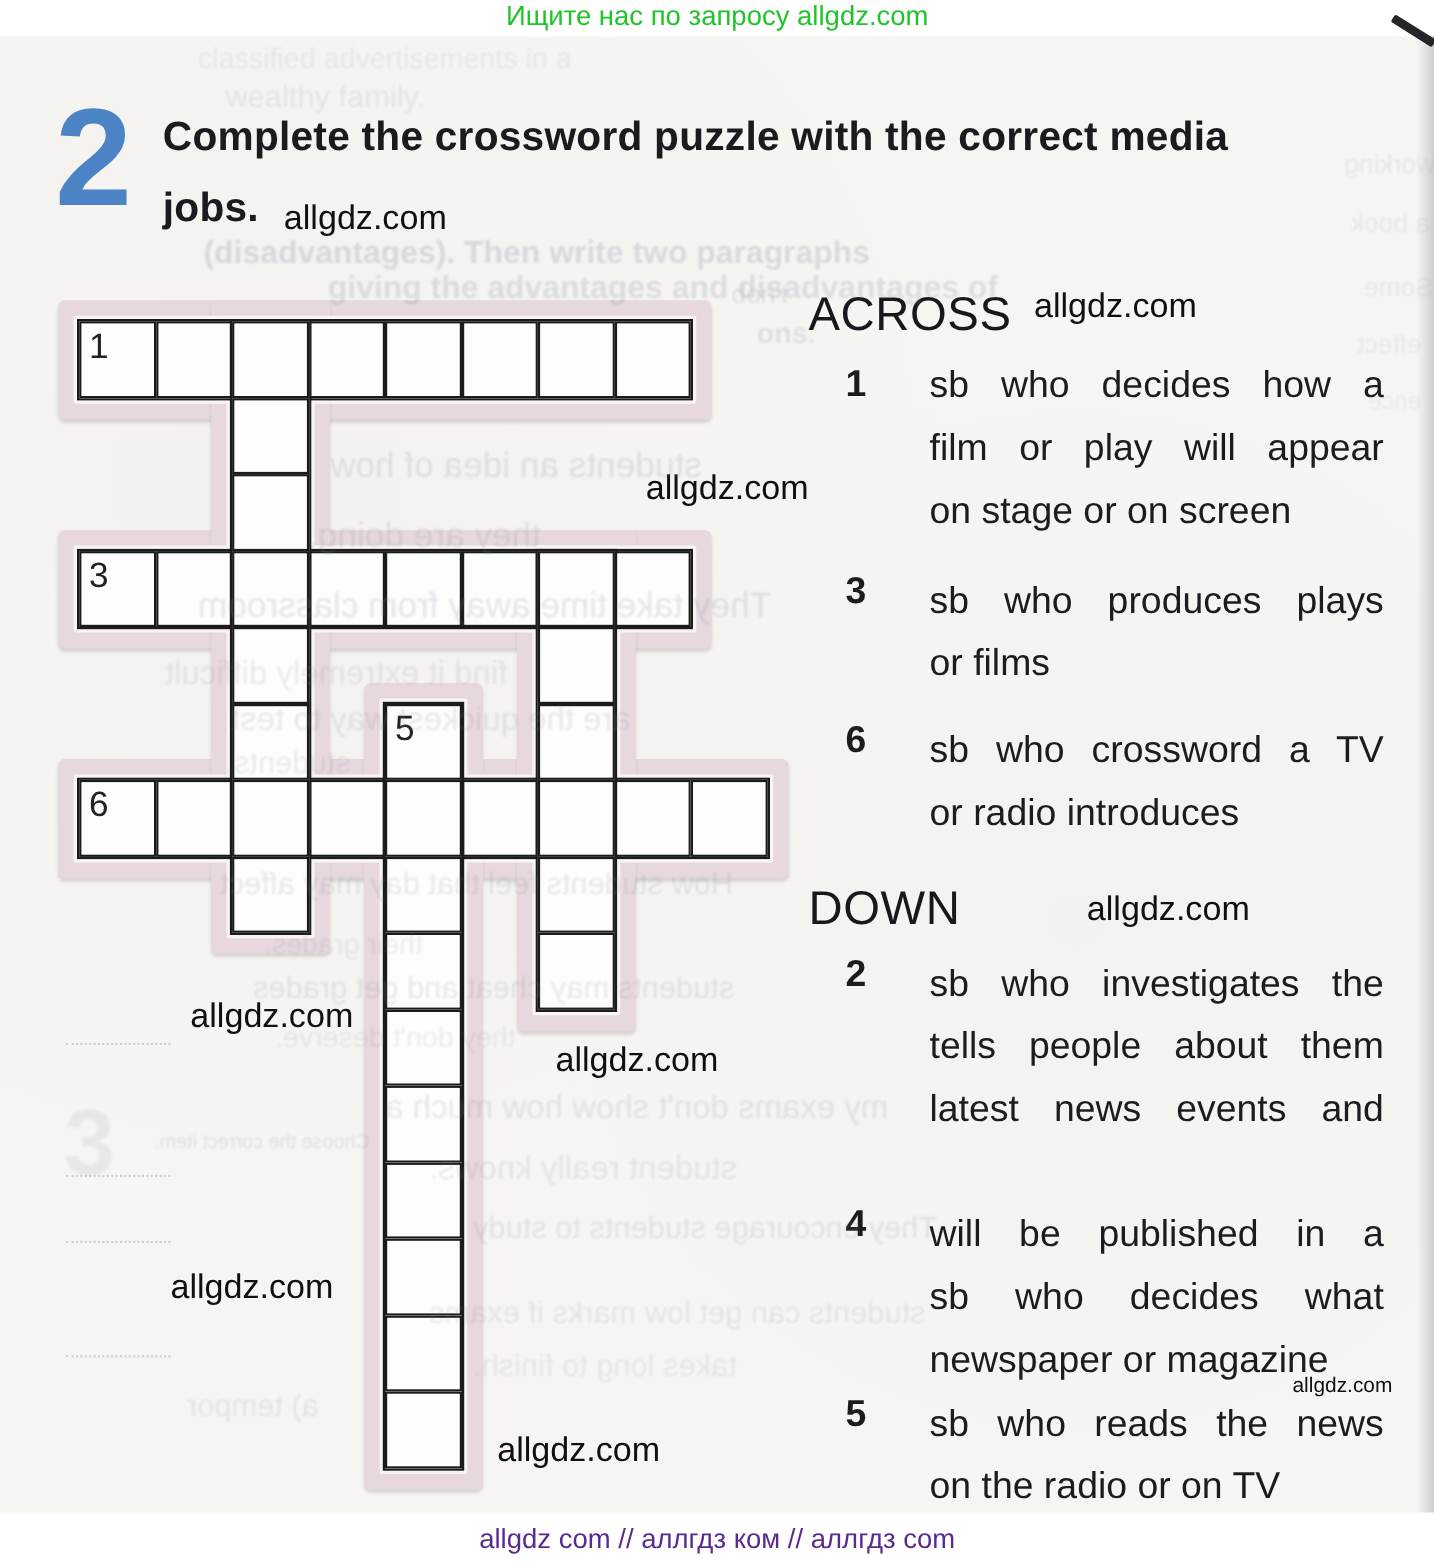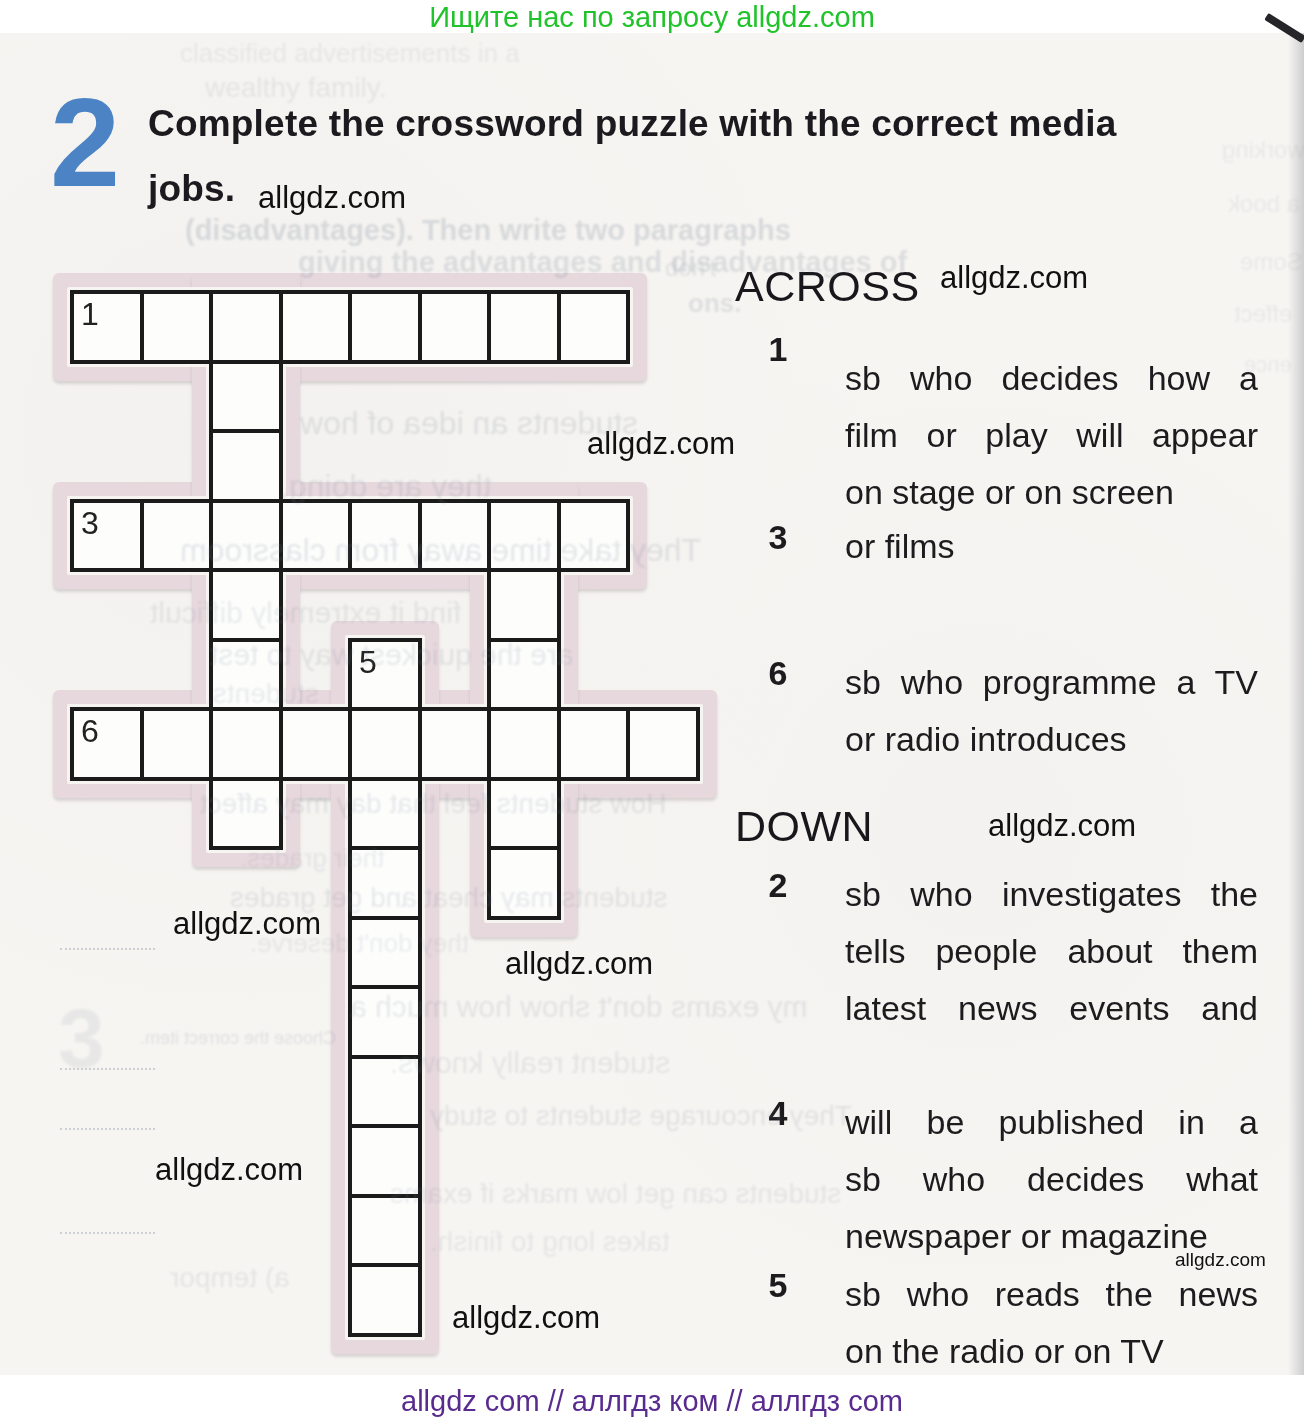--- a/index.html
+++ b/index.html
@@ -8,21 +8,21 @@
     background:#ffffff;
     font-family:"Liberation Sans", sans-serif;
   }
   #page{
     position:absolute;left:0;top:33px;width:1304px;height:1342px;
     background:
       radial-gradient(circle at 18% 30%, rgba(190,196,204,.07), transparent 45%),
       radial-gradient(circle at 75% 60%, rgba(190,196,204,.06), transparent 40%),
       #f7f5f2;
   }
-  .banner{position:absolute;left:0;width:1304px;text-align:center;font-size:29px;white-space:nowrap;}
+  .banner{position:absolute;left:0;width:1304px;text-align:center;font-size:25px;white-space:nowrap;}
   #banner-top{top:1px;font-weight:500;}
   #banner-bottom{top:1385px;}
   #page-edge{position:absolute;right:0;top:33px;width:16px;height:1342px;
     background:linear-gradient(to right, rgba(150,150,155,0), rgba(140,140,148,.38));}
   #corner-tick{position:absolute;left:1263px;top:24px;width:44px;height:8px;
     background:#26262a;transform:rotate(32deg);border-radius:2px;}
   #ex-number{position:absolute;left:50px;top:80px;font-size:126px;font-weight:700;color:#4c83c4;line-height:1;}
   .title-line{position:absolute;left:148px;font-size:37px;font-weight:700;color:#1b1a1e;letter-spacing:.2px;white-space:nowrap;}
   #title-line1{top:103px;}
   #title-line2{top:168px;}
@@ -130,32 +130,33 @@
     <div class="cw-cell" style="left: 350px; top: 987px; width: 69.5px; height: 69.5px;"></div>
     <div class="cw-cell" style="left: 350px; top: 1056.5px; width: 69.5px; height: 69.5px;"></div>
     <div class="cw-cell" style="left: 350px; top: 1126px; width: 69.5px; height: 69.5px;"></div>
     <div class="cw-cell" style="left: 350px; top: 1195.5px; width: 69.5px; height: 69.5px;"></div>
     <div class="cw-cell" style="left: 350px; top: 1265px; width: 69.5px; height: 69.5px;"></div>
     <div class="cw-label" style="left: 359px; top: 645.5px;">5</div>
   </div>
 <div id="clues">
     <div class="clue-header" style="top: 262px;">ACROSS</div>
     <div class="clue-num" style="top: 330px;">1</div>
-    <div class="clue-text" style="top: 350px;">
+    <div class="clue-text" style="top: 322px;">
       <div class="clue-line">sb who decides how a</div>
       <div class="clue-line">film or play will appear</div>
       <div class="clue-line last">on stage or on screen</div>
     </div>
     <div class="clue-num" style="top: 518px;">3</div>
     <div class="clue-text" style="top: 518px;">
+      <div class="clue-line">sb who produces plays</div>
       <div class="clue-line last">or films</div>
     </div>
     <div class="clue-num" style="top: 654px;">6</div>
     <div class="clue-text" style="top: 654px;">
-      <div class="clue-line">sb who programme a TV</div>
+      <div class="clue-line">sb who crossword a TV</div>
       <div class="clue-line last">or radio introduces</div>
     </div>
     <div class="clue-header" style="top: 802px;">DOWN</div>
     <div class="clue-num" style="top: 866px;">2</div>
     <div class="clue-text" style="top: 866px;">
       <div class="clue-line">sb who investigates the</div>
       <div class="clue-line">tells people about them</div>
       <div class="clue-line">latest news events and</div>
     </div>
     <div class="clue-num" style="top: 1094px;">4</div>

